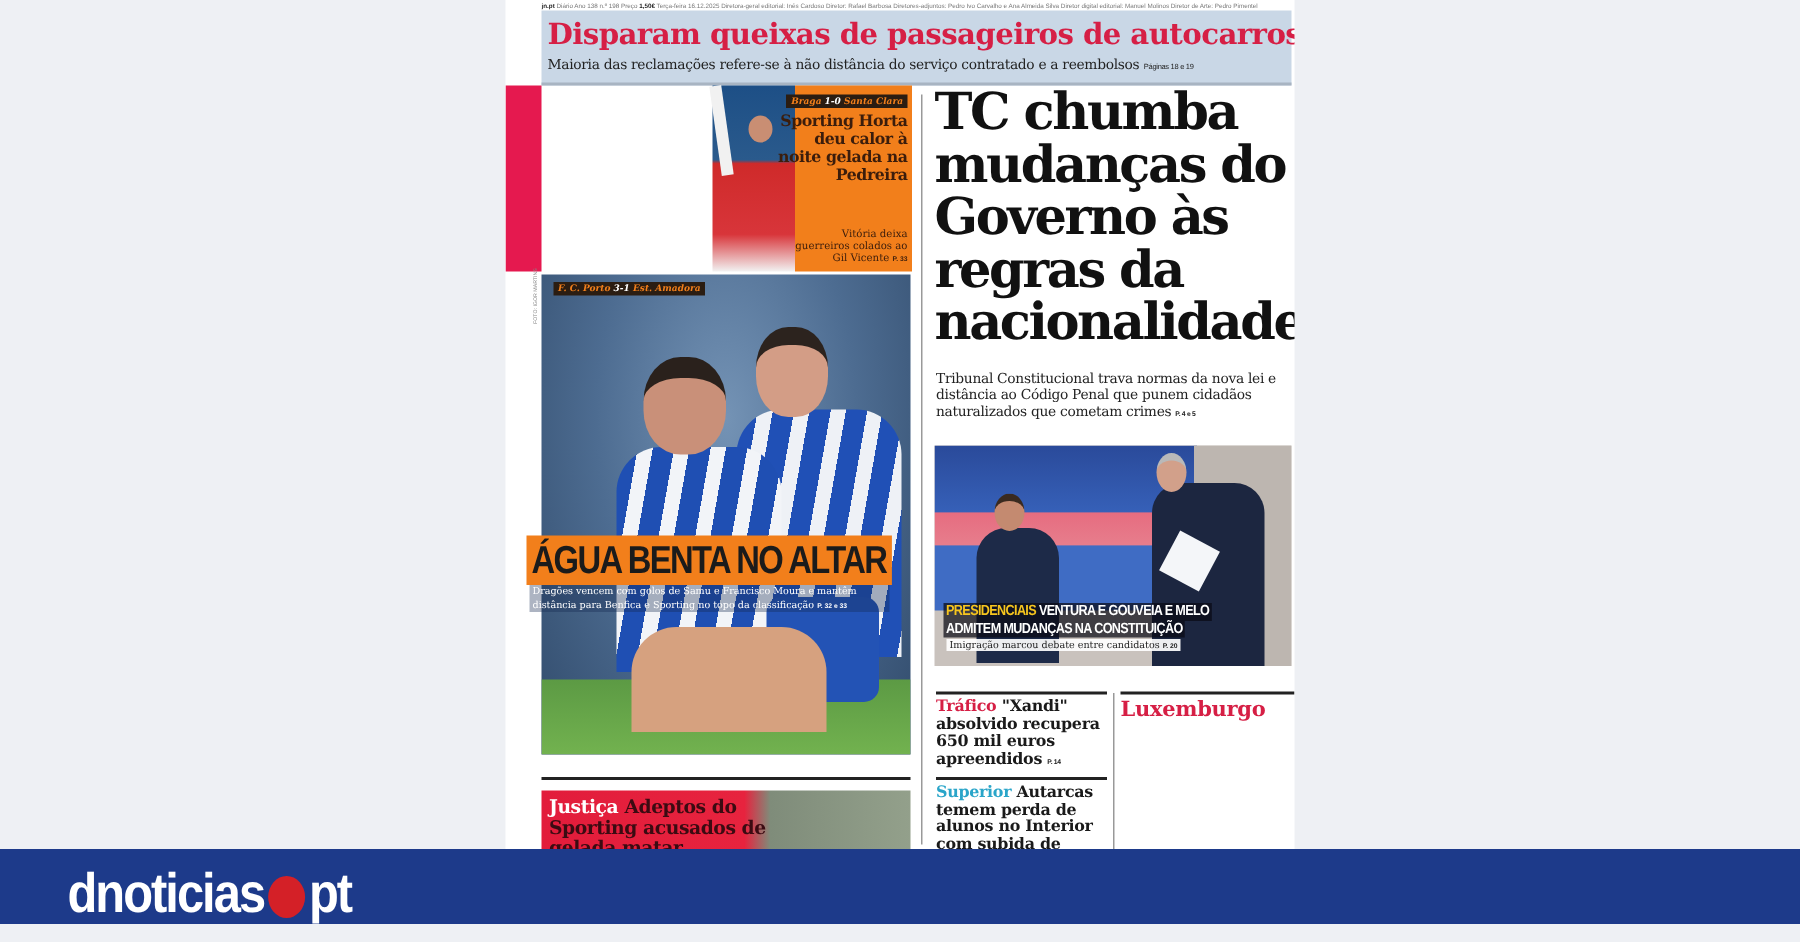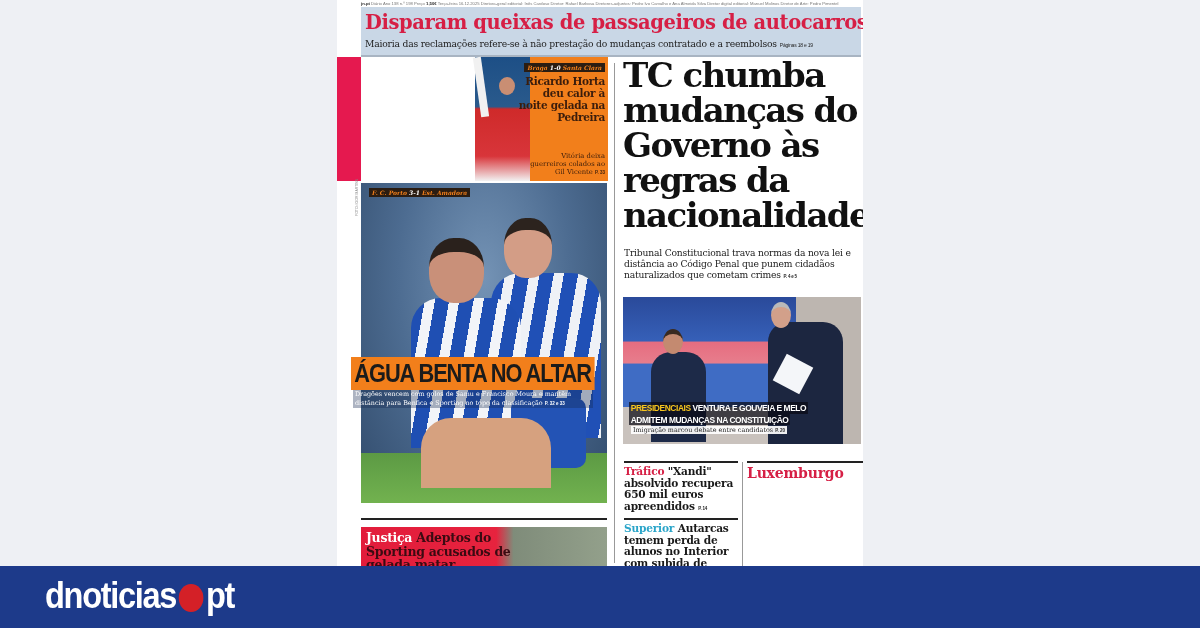--- a/index.html
+++ b/index.html
@@ -86,58 +86,58 @@
   .brief-a { left: 287px; top: 466px; width: 115px; font-size: 10.6px; line-height: 11.5px; }
   .brief-b { left: 287px; top: 523px; width: 118px; font-size: 10.6px; line-height: 11.5px; }
   .brief-c { left: 410px; top: 466px; width: 115px; font-size: 14px; line-height: 14.5px; }
 
   
   .just-block { position: absolute; left: 24px; top: 527px; width: 246px; height: 45px; background: linear-gradient(90deg, #e21c3b 0%, #e7233e 55%, #7f8c7a 62%, #93a08b 100%); overflow: hidden; }
   .just-text { position: absolute; left: 5px; top: 4px; width: 150px; font-family: "DejaVu Serif", serif; font-weight: bold; font-size: 12.5px; line-height: 13.5px; color: #3b0b12; letter-spacing: -0.3px; }
   .just-text .tag { color: #fff; }
 
   
-  .footer { position: absolute; left: 0; top: 566px; width: 1200px; height: 62px; background: #1d3a8a; }
+  .footer { position: absolute; left: 0; top: 566px; width: 1200px; height: 50px; background: #1d3a8a; }
   .brand { position: absolute; left: 45px; top: 10px; display: flex; align-items: center; font-family: "Liberation Sans", sans-serif; font-weight: bold; color: #fff; font-size: 37px; letter-spacing: -1.5px; line-height: 40px; transform: scaleX(0.88); transform-origin: left; }
   .brand .dot { display: inline-block; width: 28px; height: 28px; border-radius: 50%; background: #d42027; margin: 4px 3px 0 3px; }
 </style>
 </head>
 <body>
 
 <div class="page">
 
   <div class="infoline">
     <b>jn.pt</b>
     <span>Diário  Ano 138 n.º 198  Preço</span>
     <b>1,50€</b>
     <span>Terça-feira 16.12.2025</span>
     <span>Diretora-geral editorial: Inês Cardoso  Diretor: Rafael Barbosa  Diretores-adjuntos: Pedro Ivo Carvalho e Ana Almeida Silva  Diretor digital editorial: Manuel Molinos  Diretor de Arte: Pedro Pimentel</span>
   </div>
 
   <div class="top-banner">
     <div class="h">Disparam queixas de passageiros de autocarros</div>
     <div class="s">
-      <span>Maioria das reclamações refere-se à não prestação do mudanças contratado e a reembolsos</span><span class="pg">Páginas 18 e 19</span>
+      <span>Maioria das reclamações refere-se à não distância do serviço contratado e a reembolsos</span><span class="pg">Páginas 18 e 19</span>
     </div>
   </div>
 
   <div class="pink-bar"></div>
 
   <div class="player-photo">
     <div class="arm"></div>
     <div class="head"></div>
   </div>
 
   <div class="orange-block">
     <div class="score-tag">
       <span>Braga</span>
       <span class="sc">1-0</span>
       <span>Santa Clara</span>
     </div>
-    <div class="orange-head">Ricardo Horta deu calor à noite gelada na Pedreira</div>
+    <div class="orange-head">Sporting Horta deu calor à noite gelada na Pedreira</div>
     <div class="orange-sub">
       <span>Vitória deixa guerreiros colados ao Gil Vicente</span>
       <span class="pg">P. 33</span>
     </div>
   </div>
 
   <div class="photo-credit">FOTO: IGOR MARTINS</div>
 
   <div class="main-photo">
     <div class="pitch"></div>

